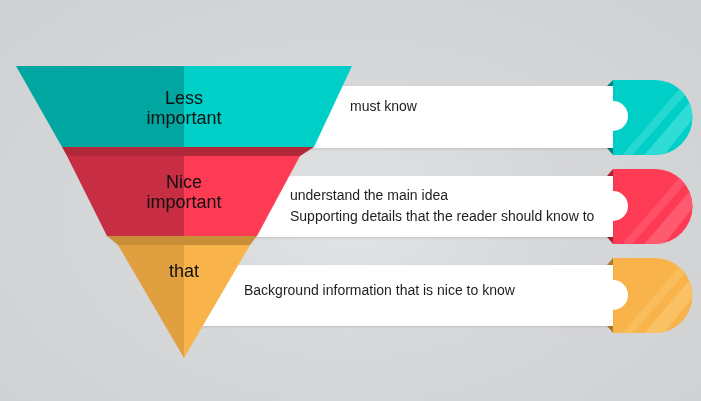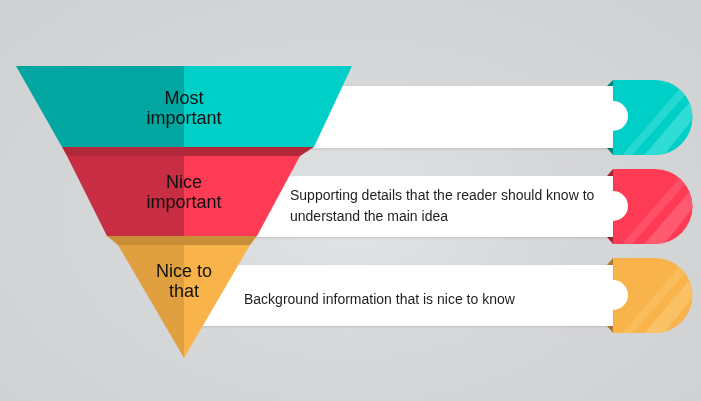--- a/index.html
+++ b/index.html
@@ -87,33 +87,33 @@
   </g>
 
   <g>
     <polygon points="107,236 257,236 250,245 118,245" fill="#c98f38"></polygon>
     <polygon points="118,245 184,245 184,358" fill="#e0a03f"></polygon>
     <polygon points="184,245 250,245 184,358" fill="#f8b44b"></polygon>
   </g>
 </svg>
 
 <div class="level-label" style="left:114px; top:88px;">
-  <div>Most</div>
+  <div>Less</div>
   <div>important</div>
 </div>
 <div class="level-label" style="left:114px; top:172px;">
   <div>Nice</div>
   <div>important</div>
 </div>
 <div class="level-label" style="left:114px; top:261px;">
-  <div>Nice to</div>
   <div>that</div>
 </div>
 
 <div class="card-text" style="left:350px; top:96px;">
+  <div>must know</div>
 </div>
 <div class="card-text" style="left:290px; top:185px;">
+  <div>understand the main idea</div>
   <div>Supporting details that the reader should know to</div>
-  <div>understand the main idea</div>
 </div>
-<div class="card-text" style="left:244px; top:289px;">
+<div class="card-text" style="left:244px; top:280px;">
   <div>Background information that is nice to know</div>
 </div>
 
 </body></html>

